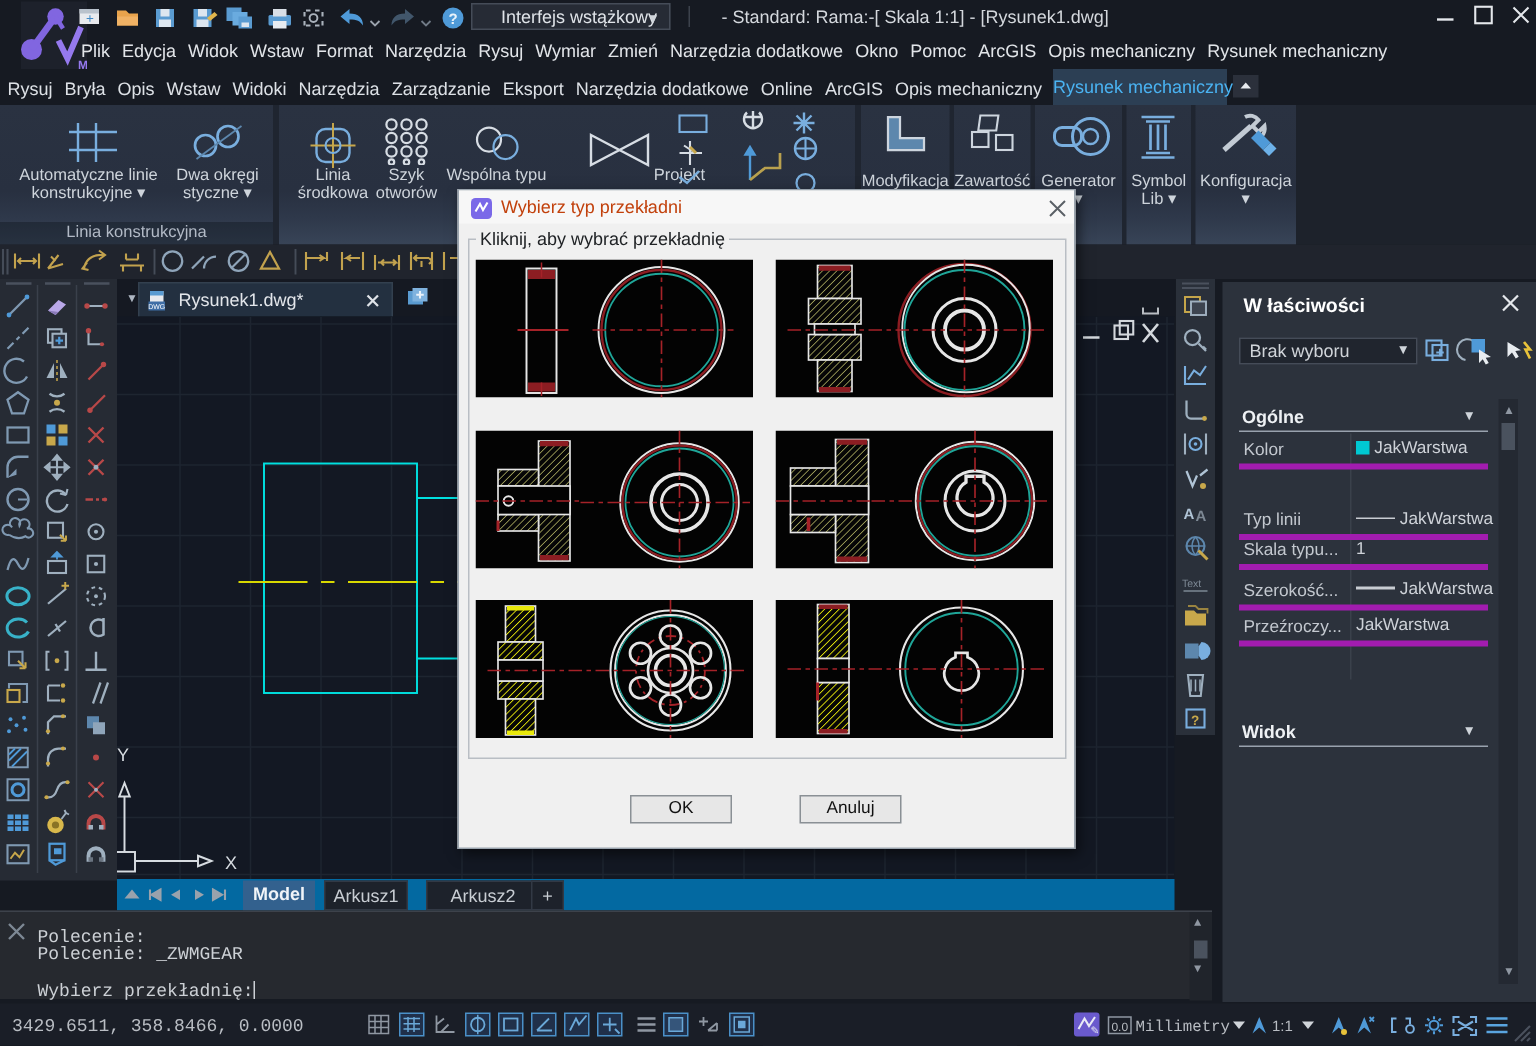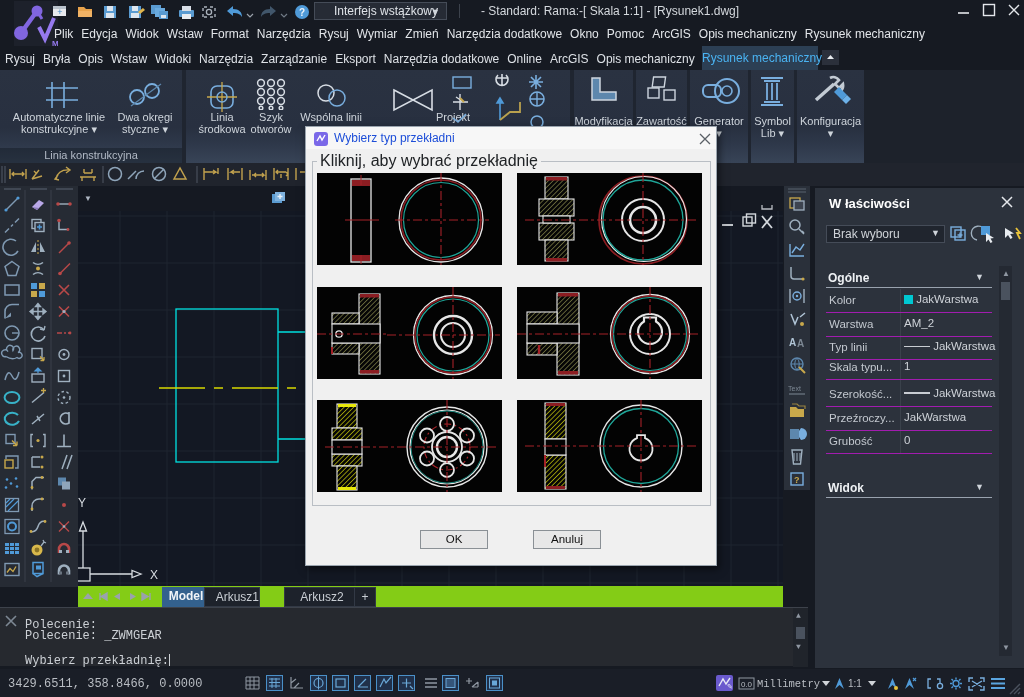--- a/index.html
+++ b/index.html
@@ -142,21 +142,21 @@
   </svg>
   <svg class="abs" style="left:313px;top:14px;" width="38" height="24" viewBox="0 0 38 24">
     <circle cx="13" cy="9" r="8" fill="none" stroke="#d7dde4" stroke-width="1.5"></circle>
     <circle cx="24" cy="14" r="8" fill="none" stroke="#79aede" stroke-width="1.5"></circle>
   </svg>
   <svg class="abs" style="left:392px;top:18px;" width="42" height="24" viewBox="0 0 42 24">
     <path d="M2 2 L40 22 L40 2 L2 22 Z" fill="none" stroke="#d7dde4" stroke-width="1.6"></path>
   </svg>
   <div class="abs rlbl" style="left:196px;top:41px;width:52px;">Linia<br>środkowa</div>
   <div class="abs rlbl" style="left:246px;top:41px;width:50px;">Szyk<br>otworów</div>
-  <div class="abs rlbl" style="left:296px;top:41px;width:70px;white-space:nowrap;">Wspólna linii</div>
+  <div class="abs rlbl" style="left:296px;top:41px;width:70px;white-space:nowrap;">Wspólna typu</div>
   <div class="abs rlbl" style="left:390px;top:41px;width:46px;margin-left:40px;">Projekt</div>
 
   <svg class="abs" style="left:448px;top:4px;" width="104" height="55" viewBox="0 0 104 55">
     <rect x="5" y="3" width="18" height="11" fill="none" stroke="#79aede" stroke-width="1.4"></rect>
     <path d="M48 4 h12 M54 0 v12 M50 1 a6 6 0 1 0 8 0" stroke="#d7dde4" stroke-width="1.6" fill="none"></path>
     <path d="M88 1 v14 M81 8 h14 M83 3 l10 10 M93 3 l-10 10" stroke="#79aede" stroke-width="1.6"></path>
     <path d="M12 20 v16 M5 28 h15 M8 23 l6 4" stroke="#d7dde4" stroke-width="1.4" fill="none"></path>
     <path d="M12 24 l4 4" stroke="#c8a84b" stroke-width="2"></path>
     <path d="M52 24 v22 M52 24 l-3 5 h6 z" stroke="#4f9ad8" stroke-width="1.6" fill="#4f9ad8"></path>
     <path d="M52 46 l10 -8 h10 v-10" stroke="#b9a14e" stroke-width="1.8" fill="none"></path>
@@ -458,20 +458,32 @@
       </g>
       <g transform="translate(64,383.5)">
         <path d="M-5 5 v-4 a5 5 0 0 1 10 0 v4" fill="none" stroke="#9fb0bf" stroke-width="2.6"></path>
         <path d="M-5 5 v-3 h3 v3 z M2 5 v-3 h3 v3 z" fill="#6a7480"></path>
       </g>
     </svg>
 </div>
 
 <div class="abs" style="left:78px;top:186px;width:705px;height:25px;background:#151922;">
   <span class="abs" style="left:6px;top:8px;color:#aeb6c2;font-size:8px;">▼</span>
+  <div class="abs" style="left:14px;top:2px;width:170px;height:23px;background:#233040;border:1px solid #33404f;border-bottom:none;">
+    <svg class="abs" style="left:5px;top:4px;" width="15" height="15" viewBox="0 0 15 15">
+      <rect x="2" y="1" width="9" height="11" fill="#e8eaee"></rect>
+        <rect x="2" y="1" width="9" height="3" fill="#5a9bd1"></rect>
+      <rect x="1" y="8" width="11" height="6" fill="#3f6ea6"></rect>
+        <text x="6.5" y="13" fill="#fff" font-size="4.6" text-anchor="middle">DWG</text>
+    </svg>
+    <span class="abs" style="left:26px;top:4px;color:#e3e6ea;font-size:12px;white-space:nowrap;">Rysunek1.dwg*</span>
+    <svg class="abs" style="left:150px;top:6px;" width="11" height="11" viewBox="0 0 11 11">
+        <path d="M2 2 l7 7 M9 2 l-7 7" stroke="#dfe3e8" stroke-width="1.5"></path>
+      </svg>
+  </div>
   <div class="abs" style="left:192px;top:5px;width:18px;height:15px;">
     <svg width="18" height="15" viewBox="0 0 18 15">
         <rect x="2" y="3" width="10" height="9" fill="#5a9bd1"></rect>
         <rect x="5" y="1" width="10" height="9" fill="#7fb2de"></rect>
         <path d="M10 3 v5 M7.5 5.5 h5" stroke="#eaf2fa" stroke-width="1.4"></path>
       </svg>
   </div>
 </div>
 <div id="drawing" class="abs" style="left:78px;top:211px;width:705px;height:375px;background:#131823;overflow:hidden;">
   <svg width="705" height="375" viewBox="0 0 705 375">
@@ -496,32 +508,32 @@
     <text x="72" y="368" fill="#d7dce1" font-size="12">X</text>
   </svg>
 </div>
 <svg class="abs" style="left:716px;top:203px;" width="62" height="30" viewBox="0 0 62 30">
   <path d="M6 22 h11" stroke="#d3d7dc" stroke-width="1.8"></path>
   <rect x="27" y="14" width="9" height="9" fill="none" stroke="#d3d7dc" stroke-width="1.4"></rect>
   <rect x="30.5" y="11" width="9" height="9" fill="none" stroke="#d3d7dc" stroke-width="1.4"></rect>
   <path d="M46 13 l10 12 M56 13 l-10 12" stroke="#d3d7dc" stroke-width="1.8"></path>
   <path d="M46 2 v4 h10 v-4" stroke="#b9bdc3" stroke-width="1.3" fill="none"></path>
 </svg>
-<div id="modeltabs" class="abs" style="left:78px;top:586px;width:705px;height:21px;background:#84cc16;">
+<div id="modeltabs" class="abs" style="left:78px;top:586px;width:705px;height:21px;background:#0369a1;">
   <svg class="abs" style="left:2px;top:4px;" width="80" height="13" viewBox="0 0 80 13">
     <g fill="#9aa2ac">
       <path d="M8 3 l-5 6 h10 z"></path>
       <path d="M20 3 v7 M27 3 l-6 3.5 l6 3.5 z" stroke="#9aa2ac" stroke-width="1.4"></path>
       <path d="M40 3 l-6 3.5 l6 3.5 z"></path>
       <path d="M50 3 l6 3.5 l-6 3.5 z"></path>
       <path d="M62 3 l6 3.5 l-6 3.5 z M70 3 v7" stroke="#9aa2ac" stroke-width="1.4"></path>
     </g>
   </svg>
   <div class="abs" style="left:84px;top:1px;width:48px;height:20px;background:#33618e;color:#f0f4f8;font-size:12px;font-weight:bold;text-align:center;line-height:19px;">Model</div>
-  <div class="abs mtab" style="left:126px;width:56px;text-align:right;">Arkusz1</div>
+  <div class="abs mtab" style="left:138px;width:56px;">Arkusz1</div>
   <div class="abs mtab" style="left:206px;width:76px;">Arkusz2</div>
   <div class="abs mtab" style="left:276px;width:22px;">+</div>
 </div>
 <style>.mtab{top:1px;height:20px;background:#1d222b;border:1px solid #323945;color:#c8cdd3;font-size:12px;text-align:center;line-height:18px;}</style>
 
 <div id="rstrip" class="abs" style="left:784px;top:186px;width:26px;height:304px;background:#2a303a;">
 <svg width="26" height="304" viewBox="0 0 26 304">
   <path d="M4 3 h18 M4 6 h18" stroke="#4a515d" stroke-width="1.4"></path>
   <g transform="translate(13,18)">
         <rect x="-7" y="-6" width="10" height="10" fill="none" stroke="#c8a84b" stroke-width="1.3"></rect>
@@ -598,59 +610,51 @@
   </svg>
 
   <div class="abs" style="left:13px;top:83px;color:#eef1f4;font-size:12px;font-weight:bold;">Ogólne</div>
   <span class="abs" style="left:160px;top:84px;color:#cfd4da;font-size:9px;">▼</span>
   <div class="abs" style="left:11px;top:99px;width:166px;height:1px;background:#99a2ae;"></div>
   <div id="prows" class="abs" style="left:11px;top:101px;width:166px;height:166px;">
       <div class="abs" style="left:74px;top:0;width:1px;height:164px;background:#3a414b;"></div>
 <div class="abs prow" style="left:0;top:0px;">
         <span class="plbl">Kolor</span>
         <span class="pval"><span style="display:inline-block;width:9px;height:9px;background:#00c8d2;vertical-align:-1px;"></span> JakWarstwa</span>
-      </div>
-<div class="abs prow" style="left:0;top:23.5px;">
-        <span class="plbl">Warstwa</span>
-        <span class="pval">AM_2</span>
       </div>
 <div class="abs prow" style="left:0;top:47.0px;">
         <span class="plbl">Typ linii</span>
         <span class="pval"><span style="display:inline-block;width:26px;height:1px;background:#c8ccd2;vertical-align:3px;"></span> JakWarstwa</span>
       </div>
 <div class="abs prow" style="left:0;top:67px;text-align:center;">
         <span class="plbl">Skala typu...</span>
         <span class="pval">1</span>
       </div>
 <div class="abs prow" style="left:0;top:94.0px;">
         <span class="plbl">Szerokość...</span>
         <span class="pval"><span style="display:inline-block;width:26px;height:2px;background:#c8ccd2;vertical-align:3px;"></span> JakWarstwa</span>
       </div>
 <div class="abs prow" style="left:0;top:117.5px;">
         <span class="plbl">Przeźroczy...</span>
         <span class="pval">JakWarstwa</span>
       </div>
-<div class="abs prow" style="left:0;top:141.0px;">
-        <span class="plbl">Grubość</span>
-        <span class="pval">0</span>
-      </div>
 </div>
 
   <div class="abs" style="left:13px;top:293px;color:#eef1f4;font-size:12px;font-weight:bold;">Widok</div>
   <span class="abs" style="left:160px;top:294px;color:#cfd4da;font-size:9px;">▼</span>
   <div class="abs" style="left:11px;top:309px;width:166px;height:1px;background:#99a2ae;"></div>
 
   <div class="abs" style="left:184px;top:78px;width:13px;height:390px;background:#242932;">
     <div class="abs" style="left:3px;top:3px;color:#8f97a2;font-size:8px;">▲</div>
     <div class="abs" style="left:2px;top:16px;width:9px;height:18px;background:#4a525e;"></div>
     <div class="abs" style="left:3px;top:377px;color:#8f97a2;font-size:8px;">▼</div>
   </div>
 </div>
 <style>
-.prow{left:11px;width:166px;height:24px;border-bottom:1px solid #a21caf;}
+.prow{left:11px;width:166px;height:24px;border-bottom:4px solid #a21caf;}
 .plbl{position:absolute;left:3px;top:5px;color:#c3c8cf;font-size:11.5px;white-space:nowrap;}
 .pval{position:absolute;left:78px;top:4px;color:#ced2d8;font-size:11.5px;white-space:nowrap;}
 </style>
 
 <div id="cmd" class="abs" style="left:0;top:607px;width:808px;height:59px;background:#26292f;border-top:1px solid #3d424b;font-family:'Liberation Mono',monospace;font-size:12px;color:#ccd0d5;">
   <svg class="abs" style="left:5px;top:7px;" width="12" height="12" viewBox="0 0 12 12">
       <path d="M1 1 l10 10 M11 1 l-10 10" stroke="#7d8894" stroke-width="1.6"></path>
     </svg>
   <div class="abs" style="left:25px;top:10px;">Polecenie:</div>
   <div class="abs" style="left:25px;top:21px;">Polecenie: _ZWMGEAR</div>
@@ -747,27 +751,27 @@
       <path d="M12 1 L2 11 M12 5 L6 11 M12 9 L10 11" stroke="#4a515d" stroke-width="1.4"></path>
     </svg>
 </div>
 
 <div id="dialog" class="abs" style="left:305px;top:126px;width:412px;height:440px;background:#f0f0f0;border:1px solid #9aa4ae;box-shadow:2px 3px 8px rgba(0,0,0,0.55);">
   <div class="abs" style="left:0;top:0;width:410px;height:22px;background:#f7f7f7;"></div>
   <svg class="abs" style="left:8px;top:5px;" width="14" height="14" viewBox="0 0 14 14">
     <rect width="14" height="14" rx="3" fill="#7a68e8"></rect>
     <path d="M3 9 l3 -5 l2 4 l3 -5" stroke="#ffffff" stroke-width="1.4" fill="none"></path>
   </svg>
-  <div class="abs" style="left:28px;top:4px;color:#1d4ed8;font-size:12px;">Wybierz typ przekładni</div>
+  <div class="abs" style="left:28px;top:4px;color:#c2410c;font-size:12px;">Wybierz typ przekładni</div>
   <svg class="abs" style="left:393px;top:6px;" width="12" height="12" viewBox="0 0 12 12">
       <path d="M1 1 l10 10 M11 1 l-10 10" stroke="#5a6066" stroke-width="1.3"></path>
     </svg>
 
   <fieldset class="abs" style="left:6px;top:25px;width:399px;height:354px;border:1px solid #b9bec4;">
-    <legend style="font-size:16px;color:#202326;padding:0 3px;margin-left:4px;font-family:'Liberation Sans',sans-serif;">Kliknij, aby wybrać przekładnię</legend>
+    <legend style="font-size:12px;color:#202326;padding:0 3px;margin-left:4px;font-family:'Liberation Sans',sans-serif;">Kliknij, aby wybrać przekładnię</legend>
   </fieldset>
   <div id="tiles">
 <svg class="abs" style="left:11px;top:46px;" width="0" height="0">
         <defs>
           <pattern id="hol" width="3.4" height="3.4" patternTransform="rotate(45)" patternUnits="userSpaceOnUse">
             <rect width="3.4" height="3.4" fill="#060606"></rect>
             <path d="M0 0 V3.4" stroke="#b4b464" stroke-width="1"></path>
           </pattern>
 <pattern id="hye" width="3.4" height="3.4" patternTransform="rotate(45)" patternUnits="userSpaceOnUse">
             <rect width="3.4" height="3.4" fill="#060606"></rect>

